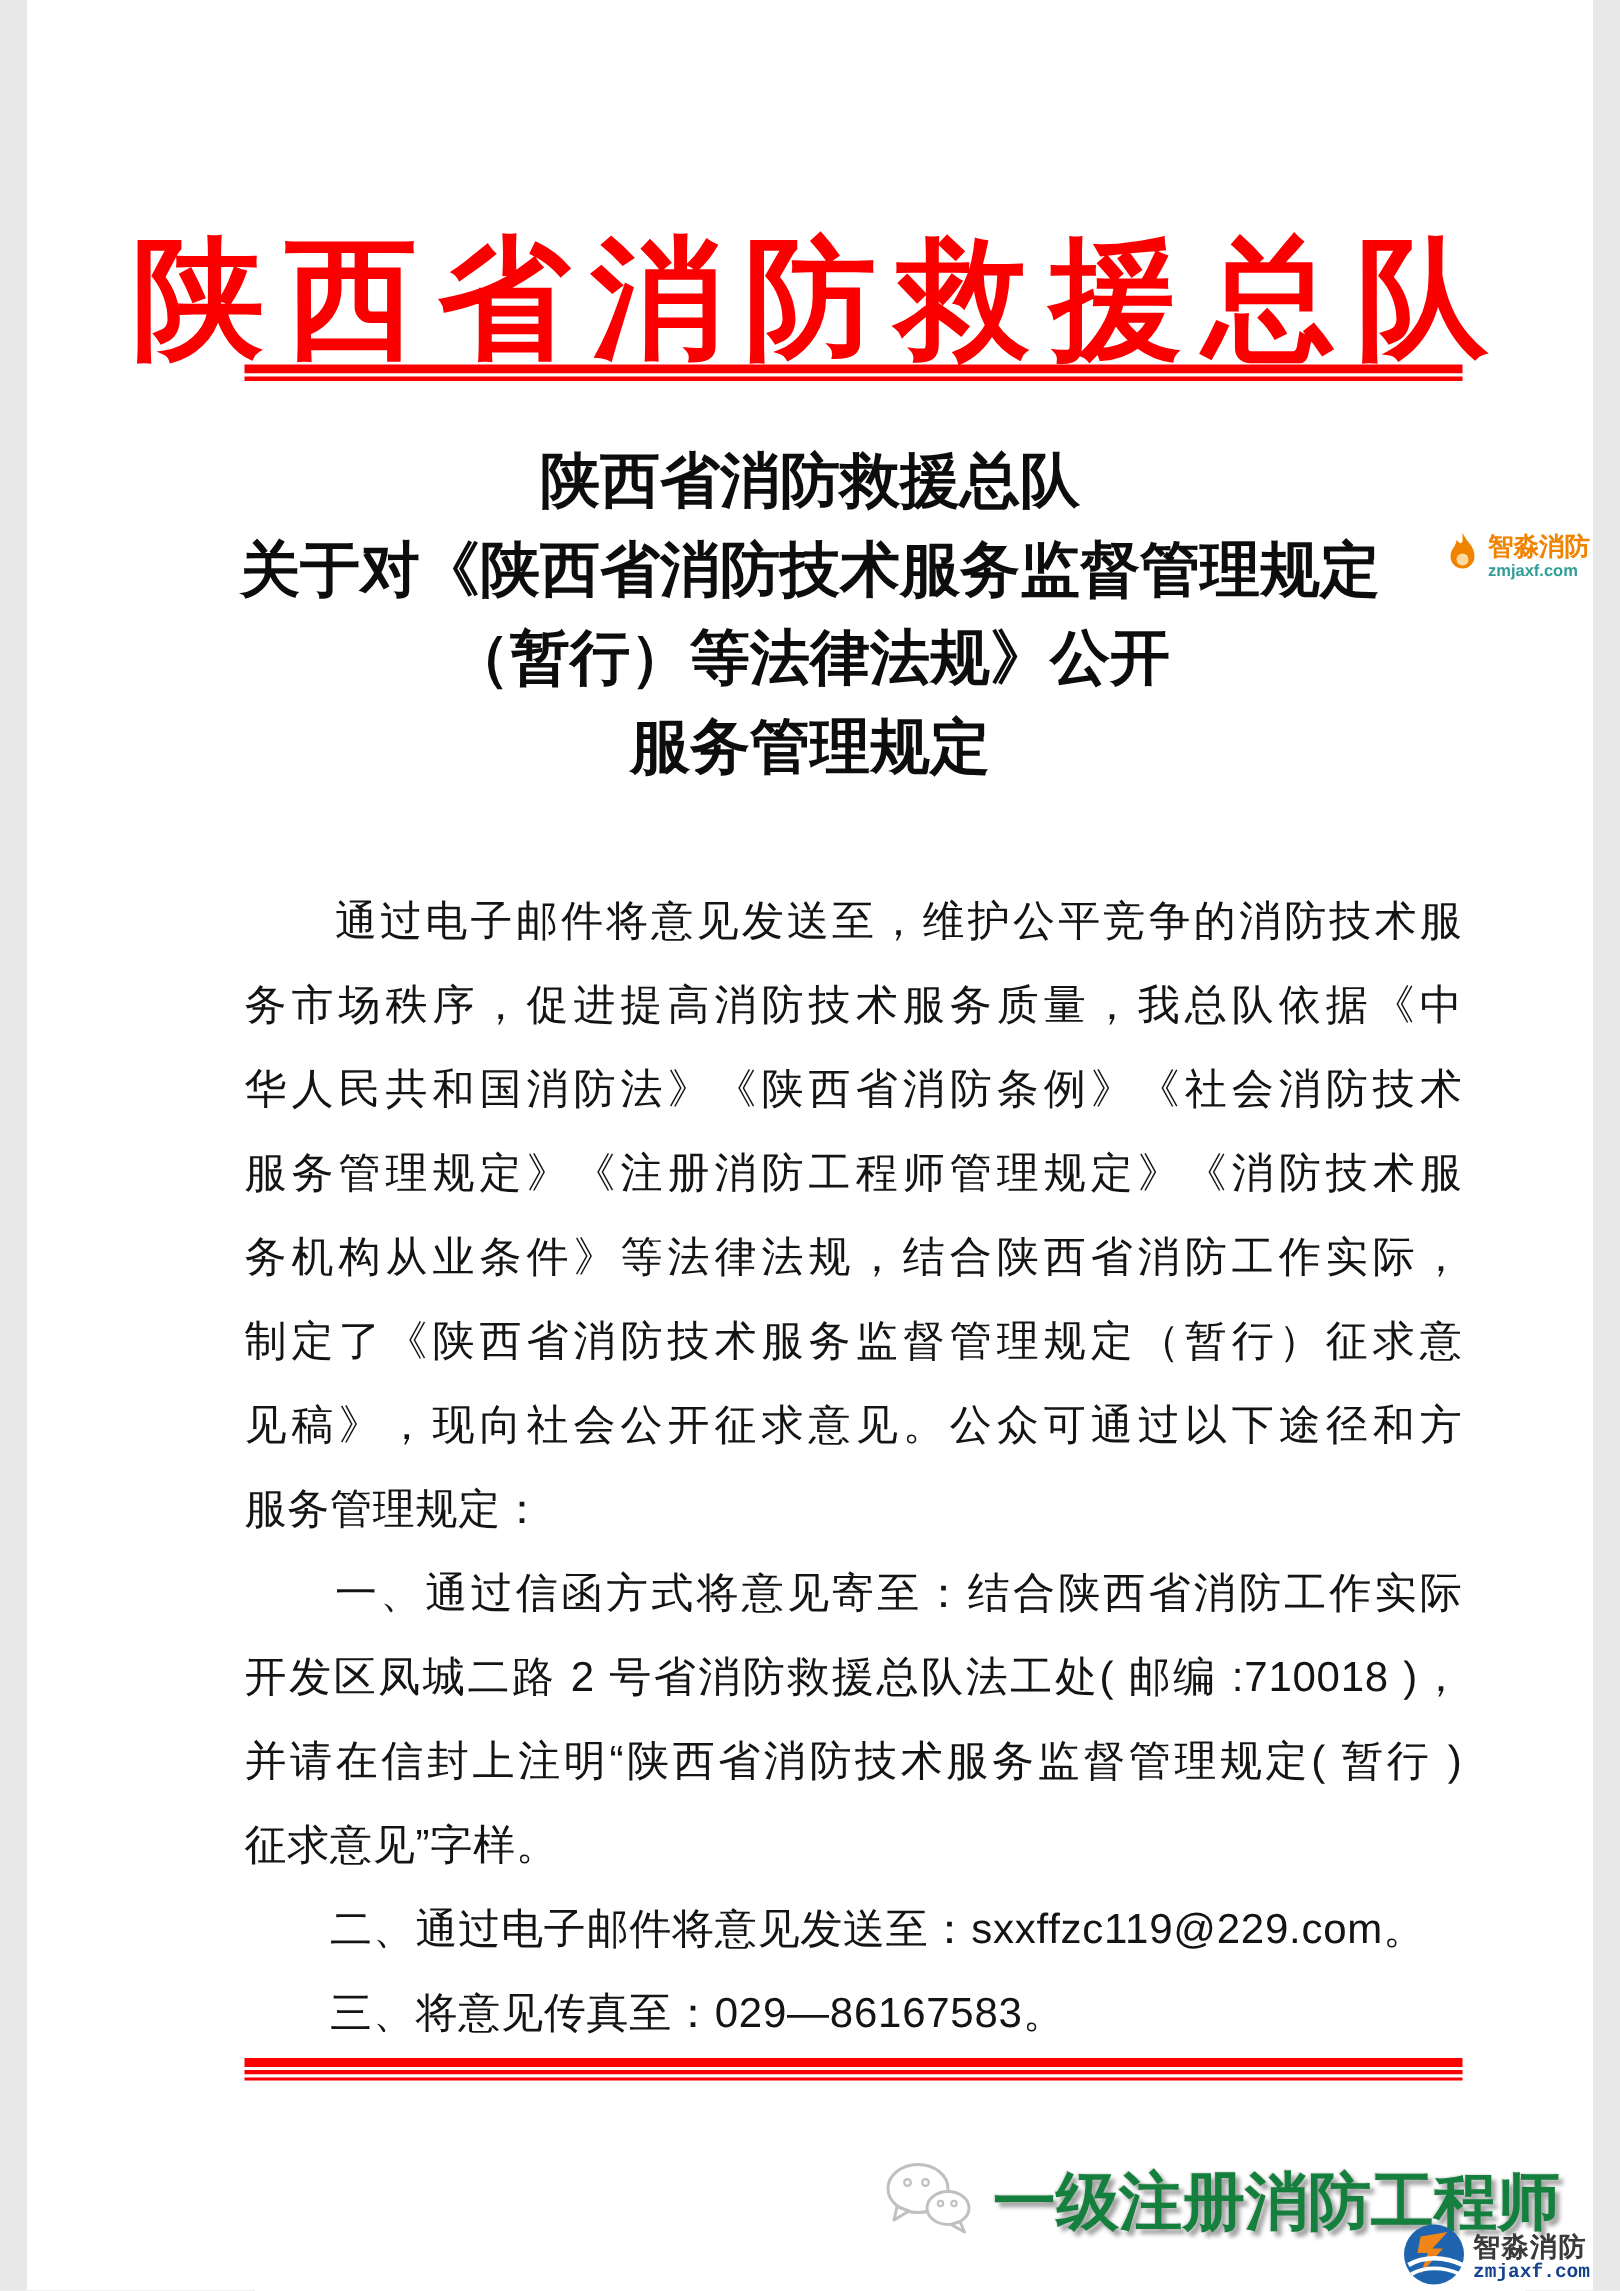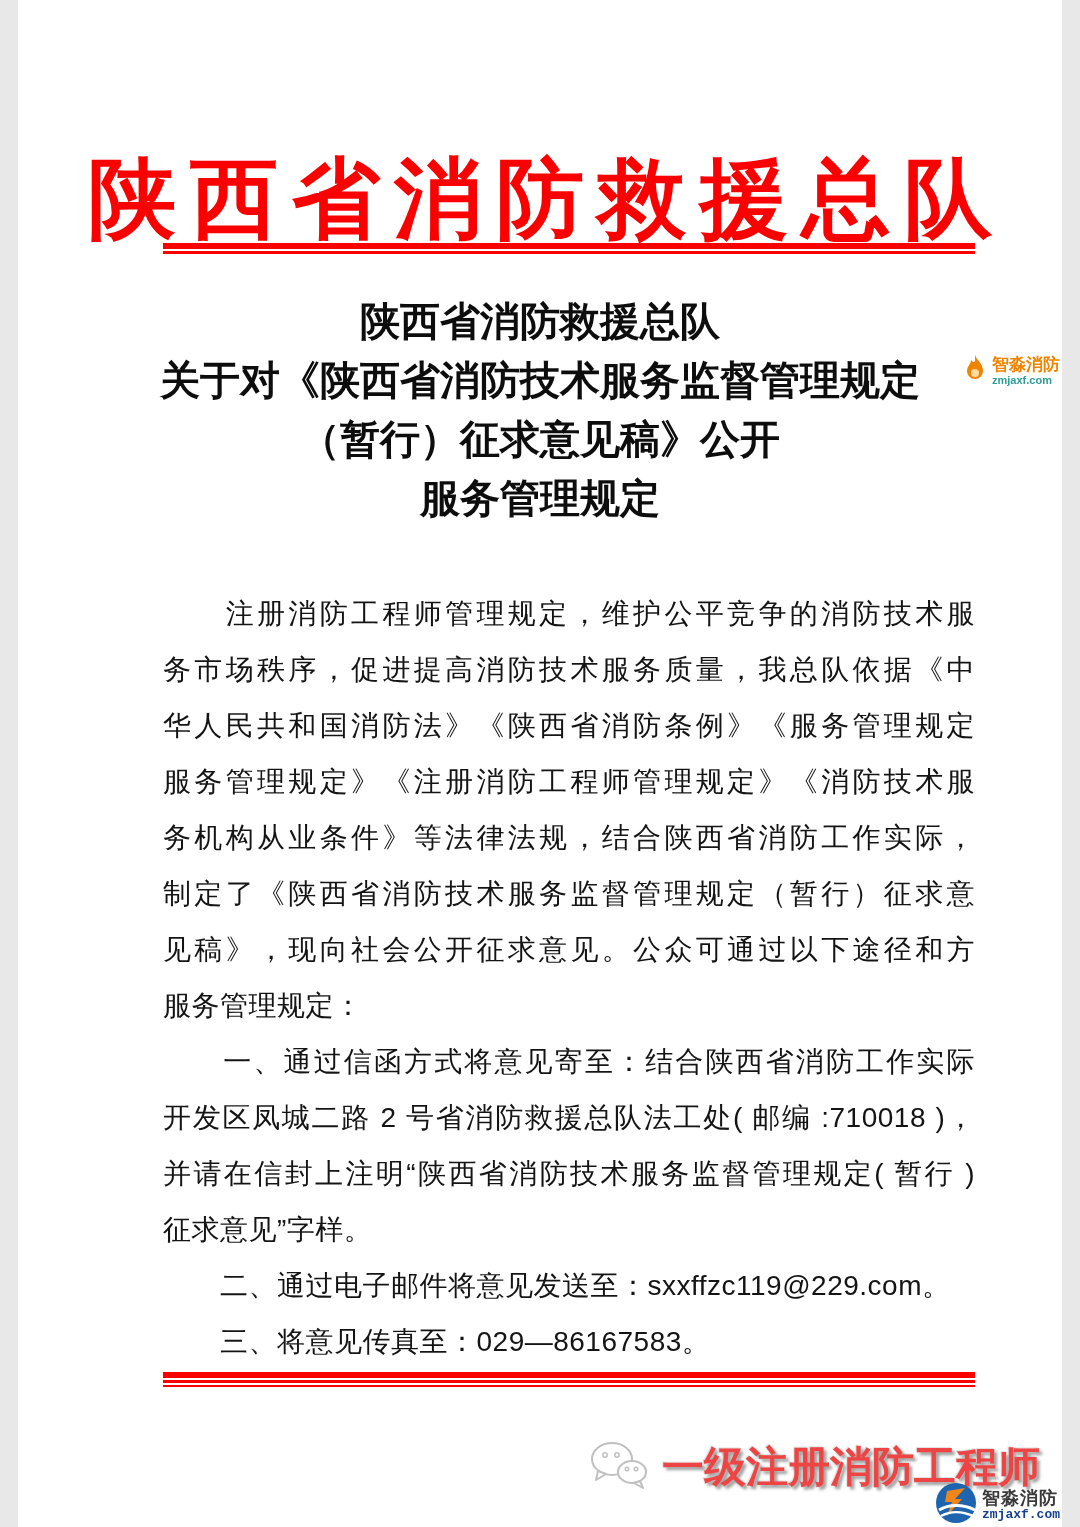--- a/index.html
+++ b/index.html
@@ -59,21 +59,21 @@
   .wm-top .col{display:flex;flex-direction:column;line-height:1.1;}
   .wm-top .wm-name{font-size:17px;font-weight:700;color:#f08300;}
   .wm-top .wm-site{font-size:11px;font-weight:700;color:#2e9e97;}
   
   .footer-banner{
     position:absolute;top:1438px;right:22px;
     display:flex;align-items:center;gap:12px;
   }
   .footer-banner .banner-text{
     font-size:42px;font-weight:700;
-    color:#ef4444;
+    color:#15803d;
     text-shadow:3px 3px 3px #a0a0a0, -1px -1px 1px #e0e0e0, 0 0 1px #c8c8c8;
     white-space:nowrap;
   }
   
   .logo-bottom{
     position:absolute;top:1482px;right:2px;
     display:flex;align-items:center;gap:5px;
   }
   .logo-bottom .col{display:flex;flex-direction:column;line-height:1.05;}
   .logo-bottom .lg-name{font-size:18px;font-weight:700;color:#3a3a3a;letter-spacing:1px;}
@@ -100,28 +100,28 @@
     </span>
     <span class="col">
       <span class="wm-name">智淼消防</span>
       <span class="wm-site">zmjaxf.com</span>
     </span>
   </div>
 
   <div class="doc-title">
     <div>陕西省消防救援总队</div>
     <div>关于对《陕西省消防技术服务监督管理规定</div>
-    <div>（暂行）征求意见稿》公开</div>
+    <div>（暂行）等法律法规》公开</div>
     <div>服务管理规定</div>
   </div>
 
   <div class="doc-body">
-    <div class="line j">　　注册消防工程师管理规定，维护公平竞争的消防技术服</div>
+    <div class="line j">　　通过电子邮件将意见发送至，维护公平竞争的消防技术服</div>
     <div class="line j">务市场秩序，促进提高消防技术服务质量，我总队依据《中</div>
-    <div class="line j">华人民共和国消防法》《陕西省消防条例》《服务管理规定</div>
+    <div class="line j">华人民共和国消防法》《陕西省消防条例》《社会消防技术</div>
     <div class="line j">服务管理规定》《注册消防工程师管理规定》《消防技术服</div>
     <div class="line j">务机构从业条件》等法律法规，结合陕西省消防工作实际，</div>
     <div class="line j">制定了《陕西省消防技术服务监督管理规定（暂行）征求意</div>
     <div class="line j">见稿》，现向社会公开征求意见。公众可通过以下途径和方</div>
     <div class="line">服务管理规定：</div>
     <div class="line j">　　一、通过信函方式将意见寄至：结合陕西省消防工作实际</div>
     <div class="line j">开发区凤城二路 2 号省消防救援总队法工处( 邮编 :710018 )，</div>
     <div class="line j">并请在信封上注明“陕西省消防技术服务监督管理规定( 暂行 )</div>
     <div class="line">征求意见”字样。</div>
     <div class="line">　　二、通过电子邮件将意见发送至：sxxffzc119@229.com。</div>

